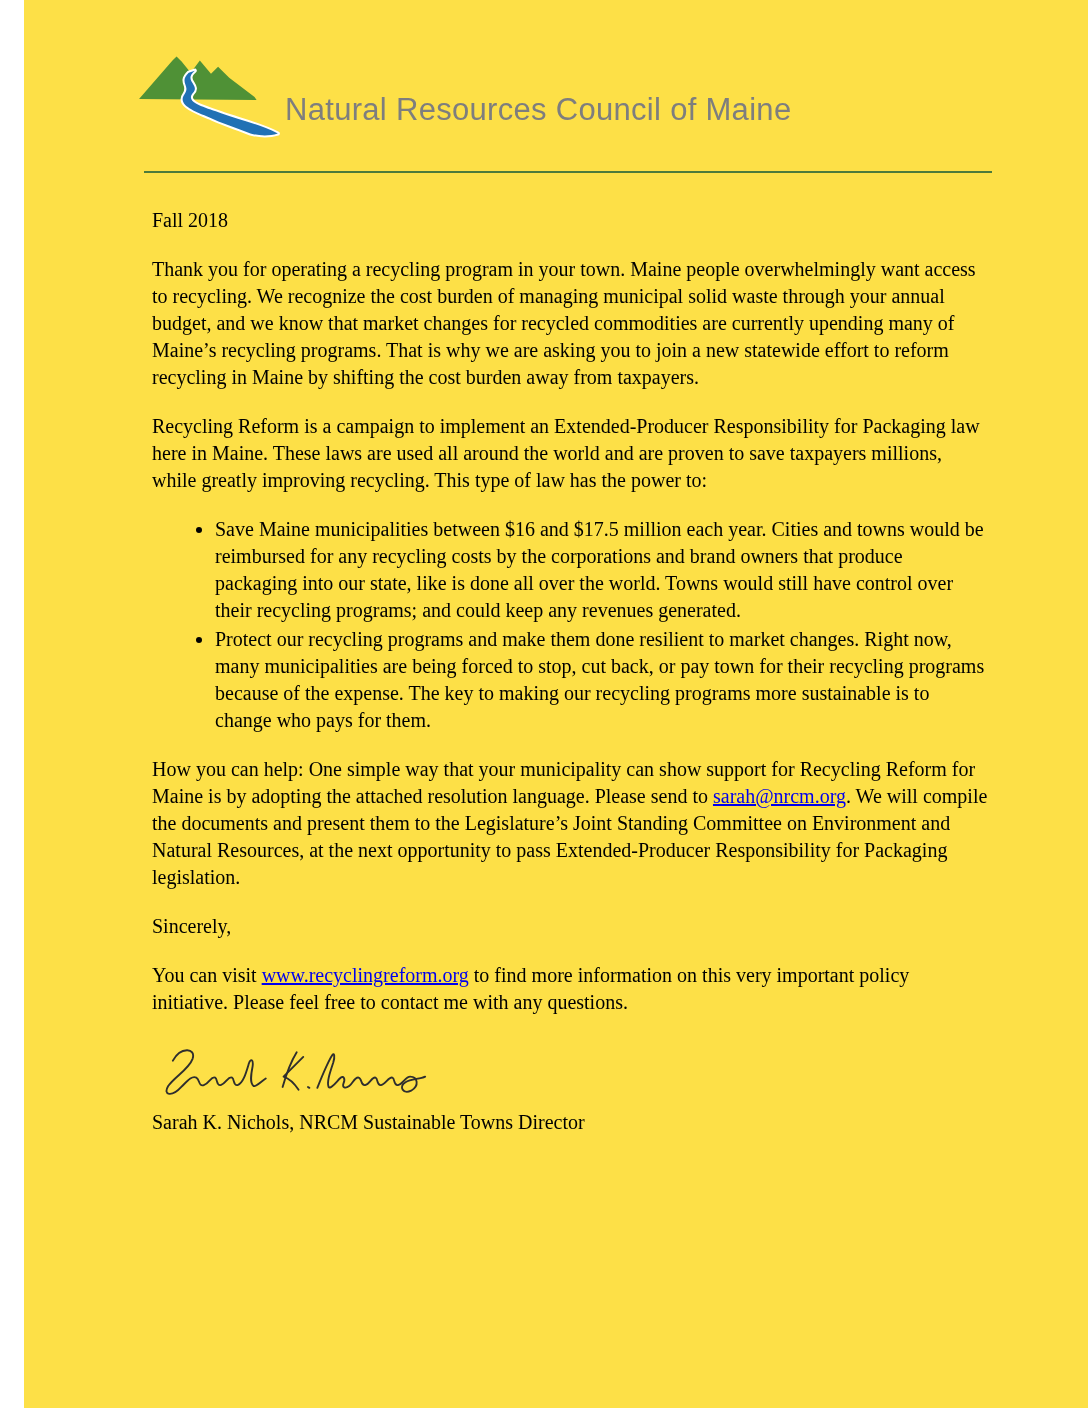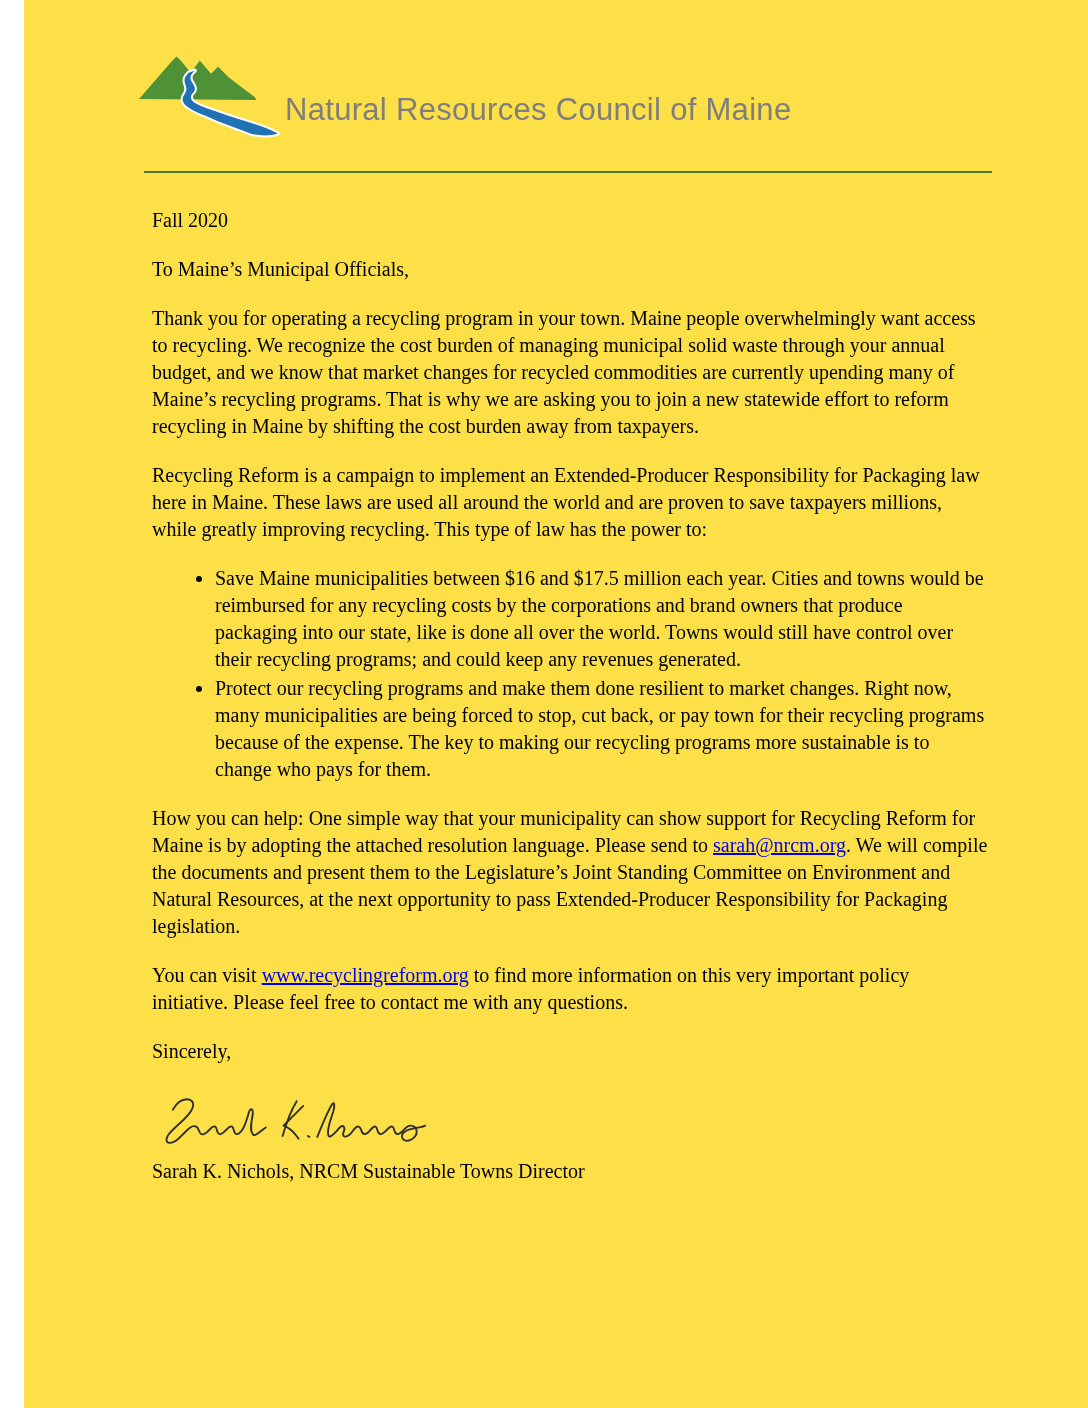--- a/index.html
+++ b/index.html
@@ -66,46 +66,45 @@
     <path d="M58,22 C46,32 64,36 56,44 C48,54 68,58 84,64 C100,70 120,74 140,84 C130,87 121,86 113,84 C98,78 84,74 72,68 C58,62 40,56 48,45 C54,36 42,34 52,24 Z" fill="#2171b5" stroke="#ffffff" stroke-width="4" paint-order="stroke" stroke-linejoin="round"></path>
   </svg>
 
   <div class="org-name">Natural Resources Council of Maine</div>
 
 
   <div class="header-rule"></div>
 
   <div class="letter">
 
-    <p>Fall 2020</p>
+    <p>Fall 2018</p>
 
-    <p>To Maine’s Municipal Officials,</p>
 
     <p>Thank you for operating a recycling program in your town. Maine people overwhelmingly want access to recycling. We recognize the cost burden of managing municipal solid waste through your annual budget, and we know that market changes for recycled commodities are currently upending many of Maine’s recycling programs. That is why we are asking you to join a new statewide effort to reform recycling in Maine by shifting the cost burden away from taxpayers.</p>
 
     <p>Recycling Reform is a campaign to implement an Extended-Producer Responsibility for Packaging law here in Maine. These laws are used all around the world and are proven to save taxpayers millions, while greatly improving recycling. This type of law has the power to:</p>
 
     <ul>
       <li>
         <span class="lead">Save Maine municipalities between $16 and $17.5 million each year.</span><span> Cities and towns would be reimbursed for any recycling costs by the corporations and brand owners that produce packaging into our state, like is done all over the world. Towns would still have control over their recycling programs; and could keep any revenues generated.</span>
       </li>
       <li>
         <span class="lead">Protect our recycling programs and make them done resilient to market changes.</span><span> Right now, many municipalities are being forced to stop, cut back, or pay town for their recycling programs because of the expense. The key to making our recycling programs more sustainable is to change who pays for them.</span>
       </li>
     </ul>
 
     <p>
       <span class="lead">How you can help:</span><span> One simple way that your municipality can show support for Recycling Reform for Maine is by adopting the attached resolution language. Please send to </span><a class="doc-link" href="#">sarah@nrcm.org</a><span>. We will compile the documents and present them to the Legislature’s Joint Standing Committee on Environment and Natural Resources, at the next opportunity to pass Extended-Producer Responsibility for Packaging legislation.</span>
     </p>
 
+    <p>Sincerely,</p>
+
     <p>
       <span>You can visit </span><a class="doc-link" href="#">www.recyclingreform.org</a><span> to find more information on this very important policy initiative. Please feel free to contact me with any questions.</span>
     </p>
-
-    <p>Sincerely,</p>
 
     <svg class="sig-svg" viewBox="0 0 290 70" width="272" height="66" aria-hidden="true">
       <g fill="none" stroke="#2e2e2e" stroke-width="2" stroke-linecap="round" stroke-linejoin="round">
 
         <path d="M18,24 C26,9 43,10 39,22 C35,33 20,41 13,51 C7,61 17,63 27,52 C34,45 38,40 43,42 C47,44 45,52 51,50 C57,48 59,40 63,42 C66,44 64,51 69,50 C75,48 77,40 81,42 C84,44 82,51 87,50 C93,48 96,37 99,27 C101,21 104,23 103,30 C101,40 100,48 104,51 C107,52 112,46 117,43"></path>
 
         <path d="M135,52 C139,38 145,23 150,15"></path>
         <path d="M157,20 C149,28 141,36 136,41 C142,43 148,49 152,55"></path>
         <path d="M162,52 l1.5,1"></path>
 

